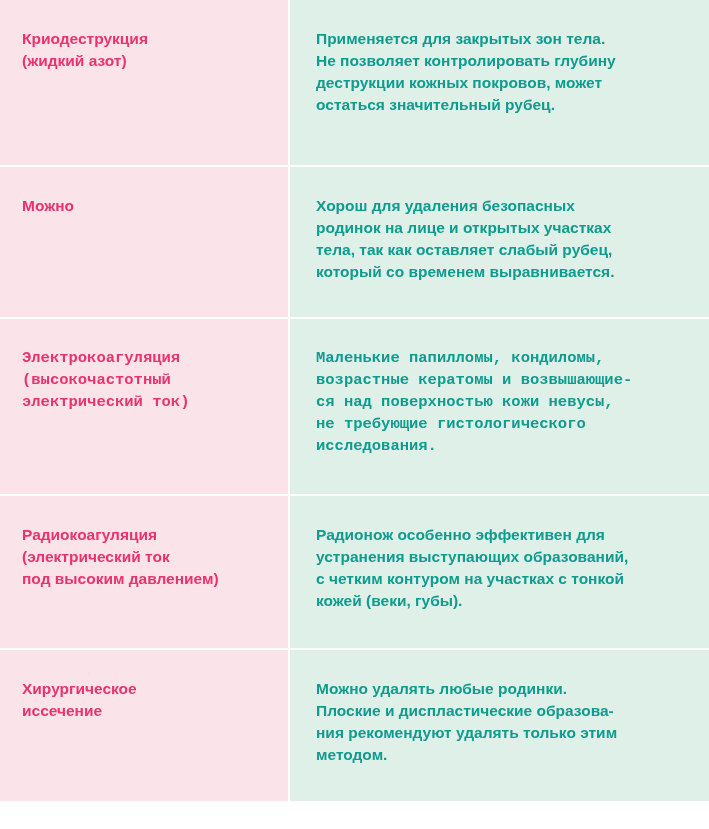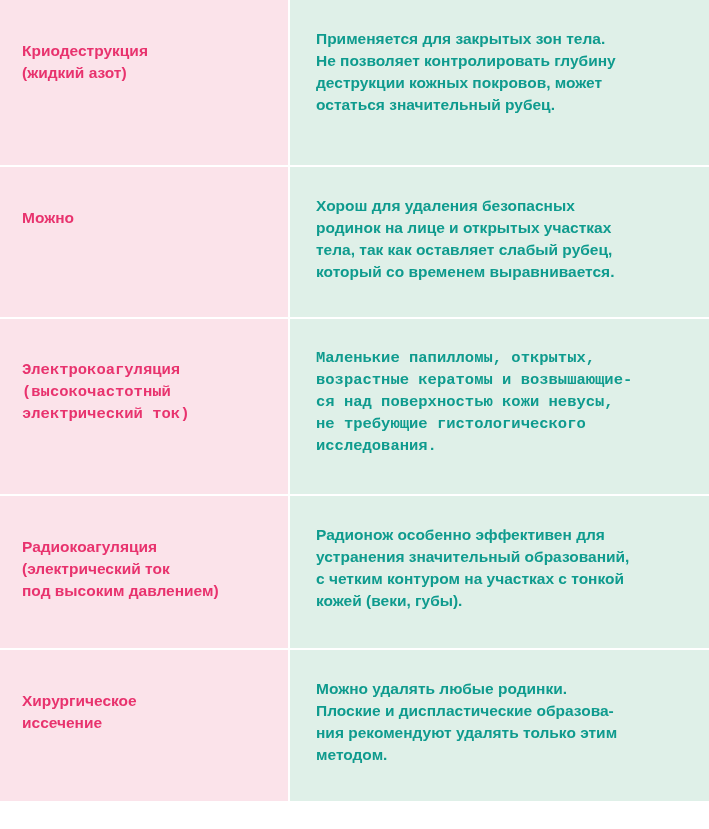--- a/index.html
+++ b/index.html
@@ -29,21 +29,21 @@
   }
   .cell-method {
     width: 289px;
     background: #fbe3ea;
     border-bottom: 2px solid #ffffff;
     border-right: 2px solid #ffffff;
     color: #e8336e;
     font-weight: bold;
     font-size: 15.5px;
     line-height: 1.42;
-    padding: 40px 18px 16px 22px;
+    padding: 28px 18px 16px 22px;
   }
   .cell-desc {
     width: 420px;
     background: #dff0e8;
     border-bottom: 2px solid #ffffff;
     color: #0f9b8e;
     font-weight: bold;
     font-size: 15.5px;
     line-height: 1.42;
     padding: 28px 22px 20px 26px;
@@ -90,37 +90,37 @@
     </div>
   </div>
 
   <div class="row r2">
     <div class="cell cell-method">
       <span class="line">Электрокоагуляция
 (высокочастотный
 электрический ток)</span>
     </div>
     <div class="cell cell-desc">
-      <span class="line">Маленькие папилломы, открытых,
+      <span class="line">Маленькие папилломы, кондиломы,
 возрастные кератомы и возвышающие-
 ся над поверхностью кожи невусы,
 не требующие гистологического
 исследования.</span>
     </div>
   </div>
 
   <div class="row r3">
     <div class="cell cell-method">
       <span class="line">Радиокоагуляция
 (электрический ток
 под высоким давлением)</span>
     </div>
     <div class="cell cell-desc">
       <span class="line">Радионож особенно эффективен для
-устранения значительный образований,
+устранения выступающих образований,
 с четким контуром на участках с тонкой
 кожей (веки, губы).</span>
     </div>
   </div>
 
   <div class="row r4">
     <div class="cell cell-method">
       <span class="line">Хирургическое
 иссечение</span>
     </div>

